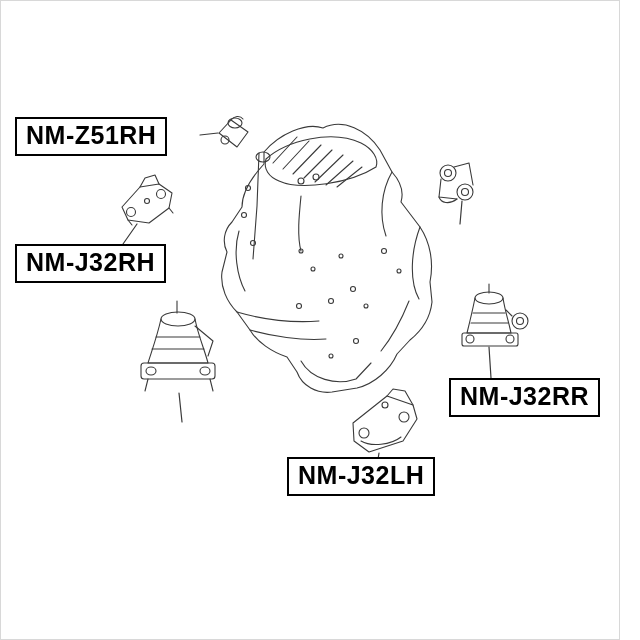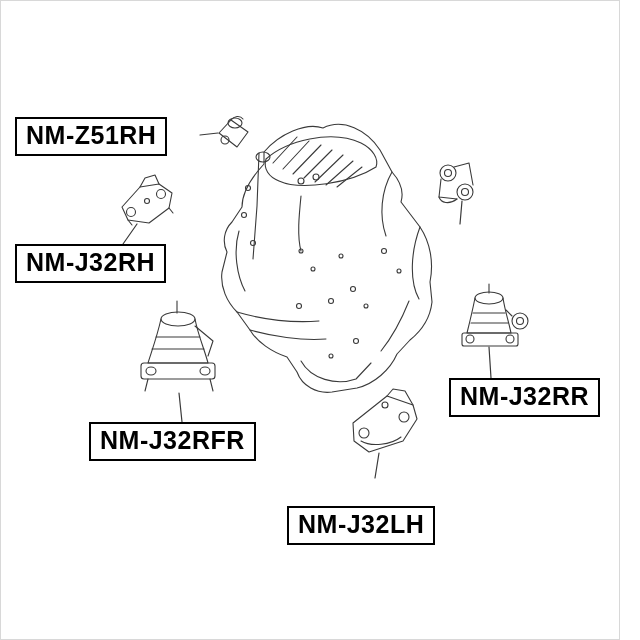--- a/index.html
+++ b/index.html
@@ -24,21 +24,21 @@
     font-weight:bold;
     font-size:25px;
     line-height:1.1;
     padding:3px 9px 4px 9px;
     white-space:nowrap;
     letter-spacing:0.5px;
   }
   #label-z51rh{left:14px;top:116px;}
   #label-j32rh{left:14px;top:243px;}
   #label-j32rfr{left:88px;top:421px;}
-  #label-j32lh{left:286px;top:505px;}
+  #label-j32lh{left:286px;top:456px;}
   #label-j32rr{left:448px;top:377px;}
   #label-z51rr{left:436px;top:223px;}
 </style>
 </head>
 <body>
 
 <div id="stage">
 
   <svg id="line-art" viewBox="0 0 640 640" xmlns="http://www.w3.org/2000/svg" fill="none" stroke="#3a3a3a" stroke-width="1.1" stroke-linejoin="round" stroke-linecap="round">
 
@@ -159,20 +159,19 @@
       <path d="M374,477 L378,452"></path>
       <path d="M490,377 L488,346"></path>
       <path d="M459,223 L461,200"></path>
     </g>
   </svg>
 
   <div class="part-label" id="label-z51rh">NM-Z51RH</div>
 
   <div class="part-label" id="label-j32rh">NM-J32RH</div>
 
-  <div class="part-label" id="label-j32rfr">NM-J32RFR</div>
 
   <div class="part-label" id="label-j32lh">NM-J32LH</div>
 
   <div class="part-label" id="label-j32rr">NM-J32RR</div>
 
 
 </div>
 
 </body></html>

